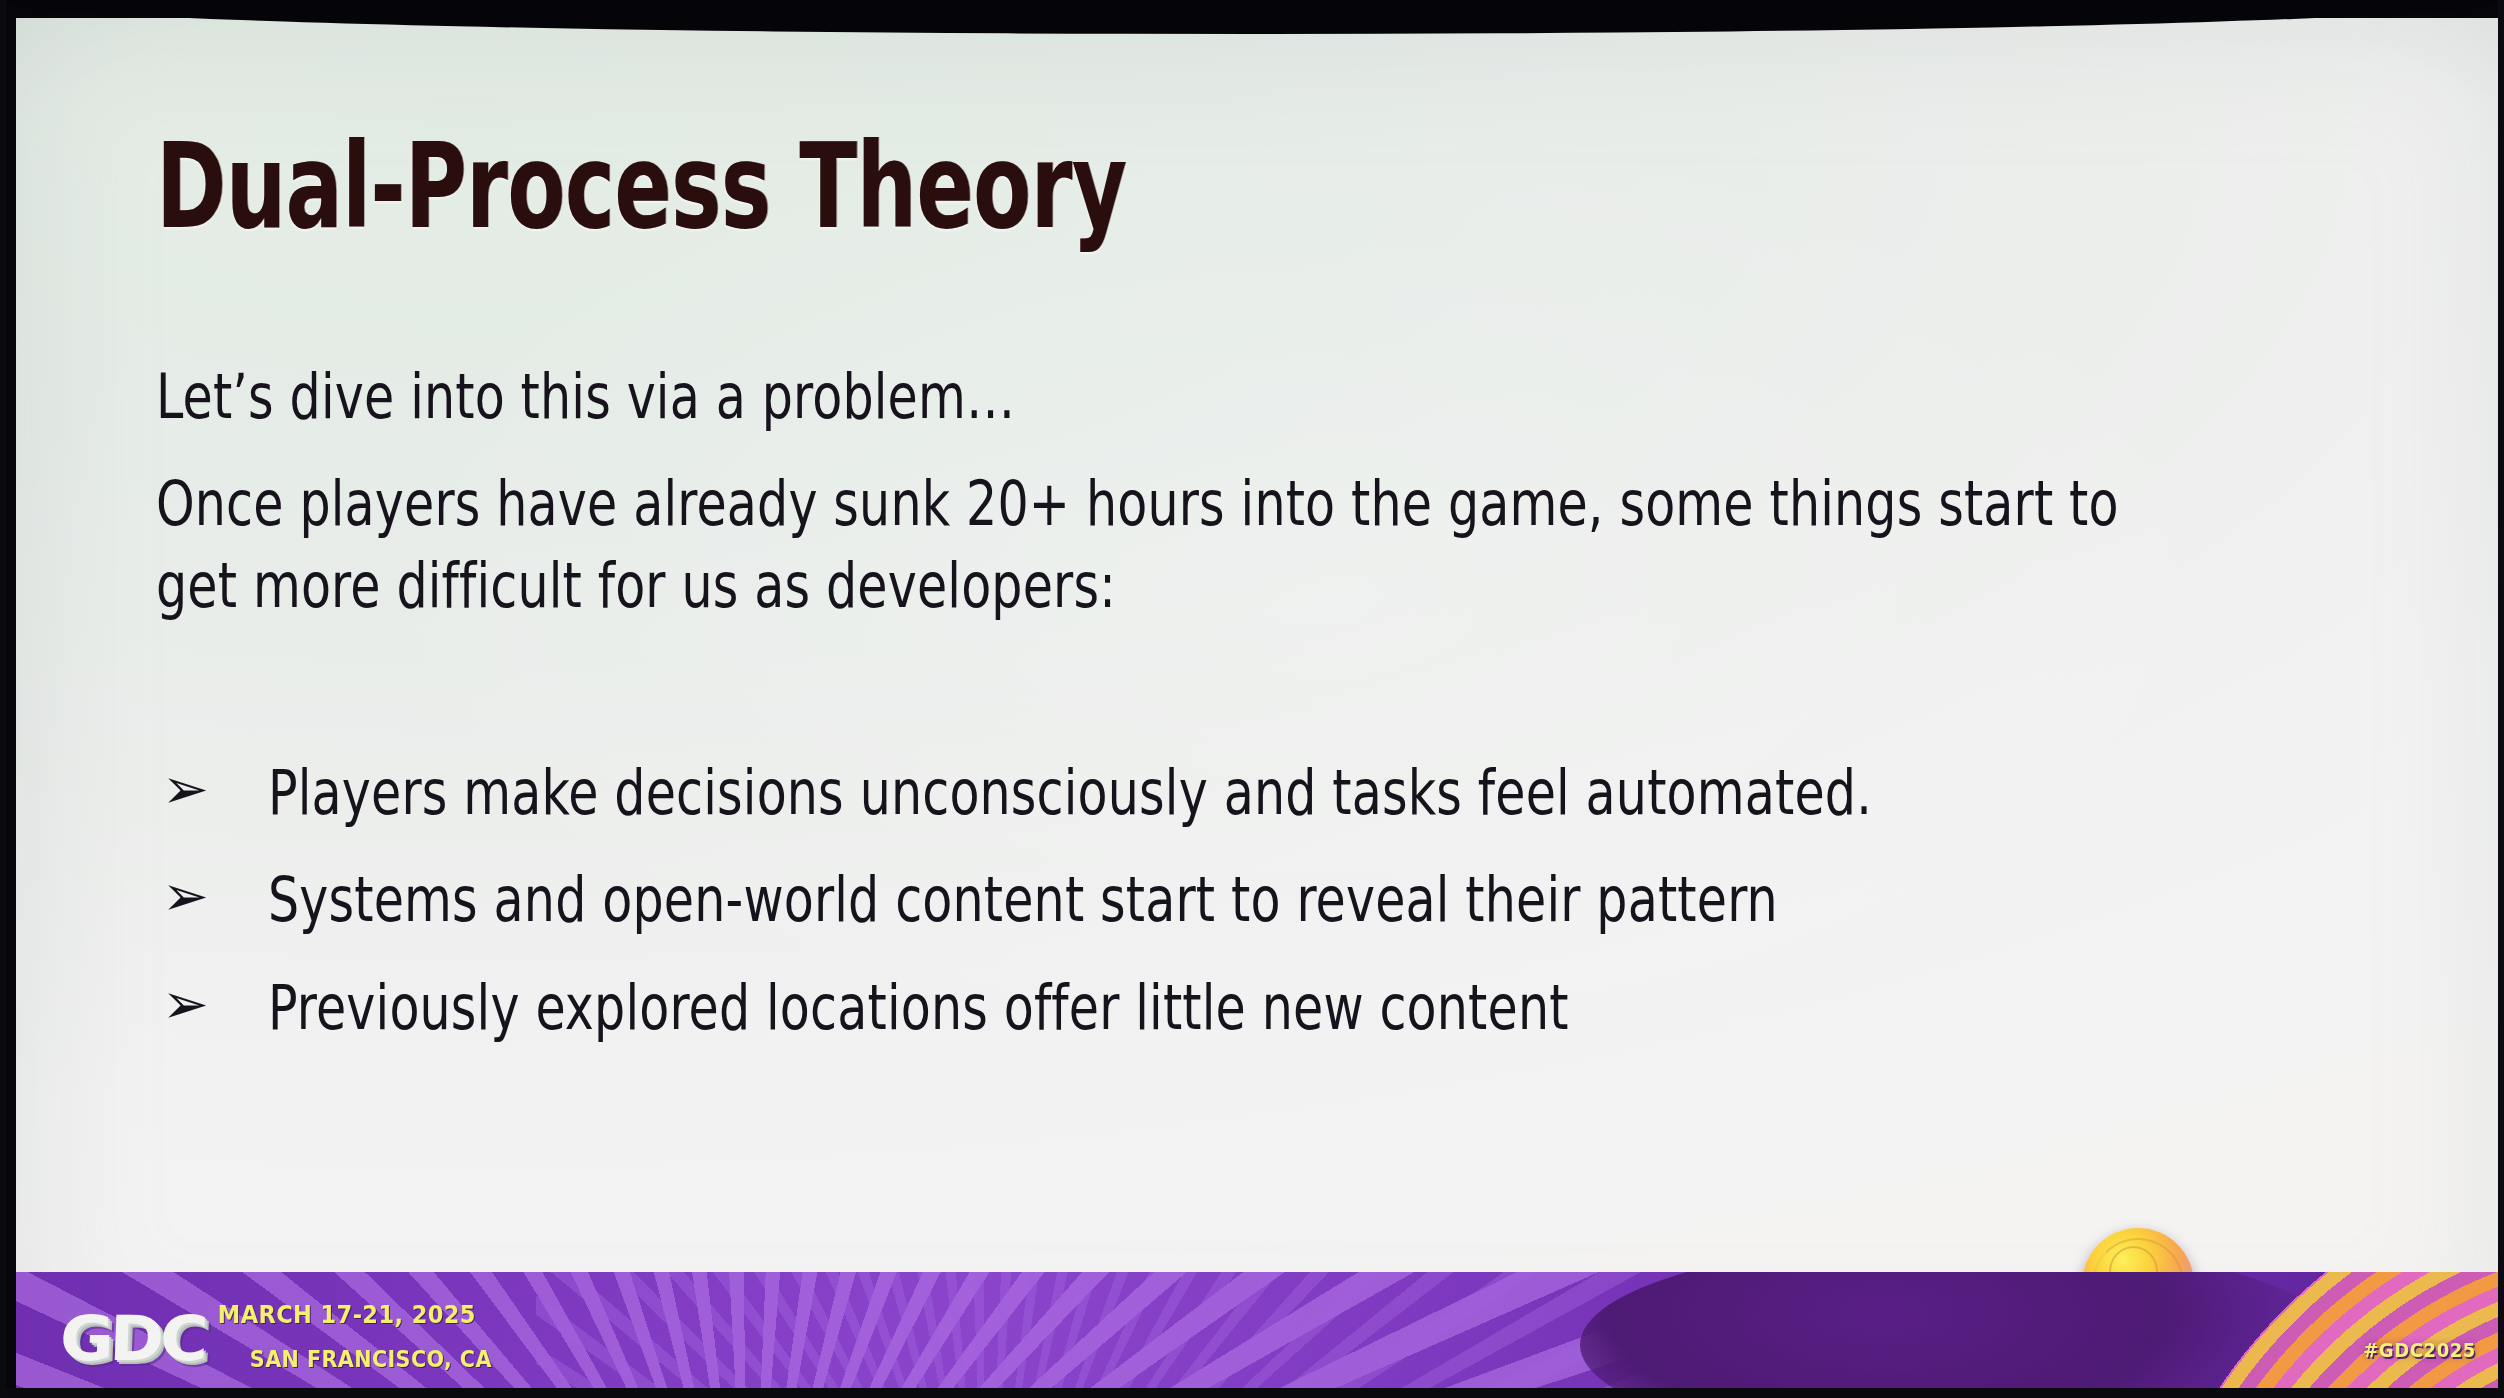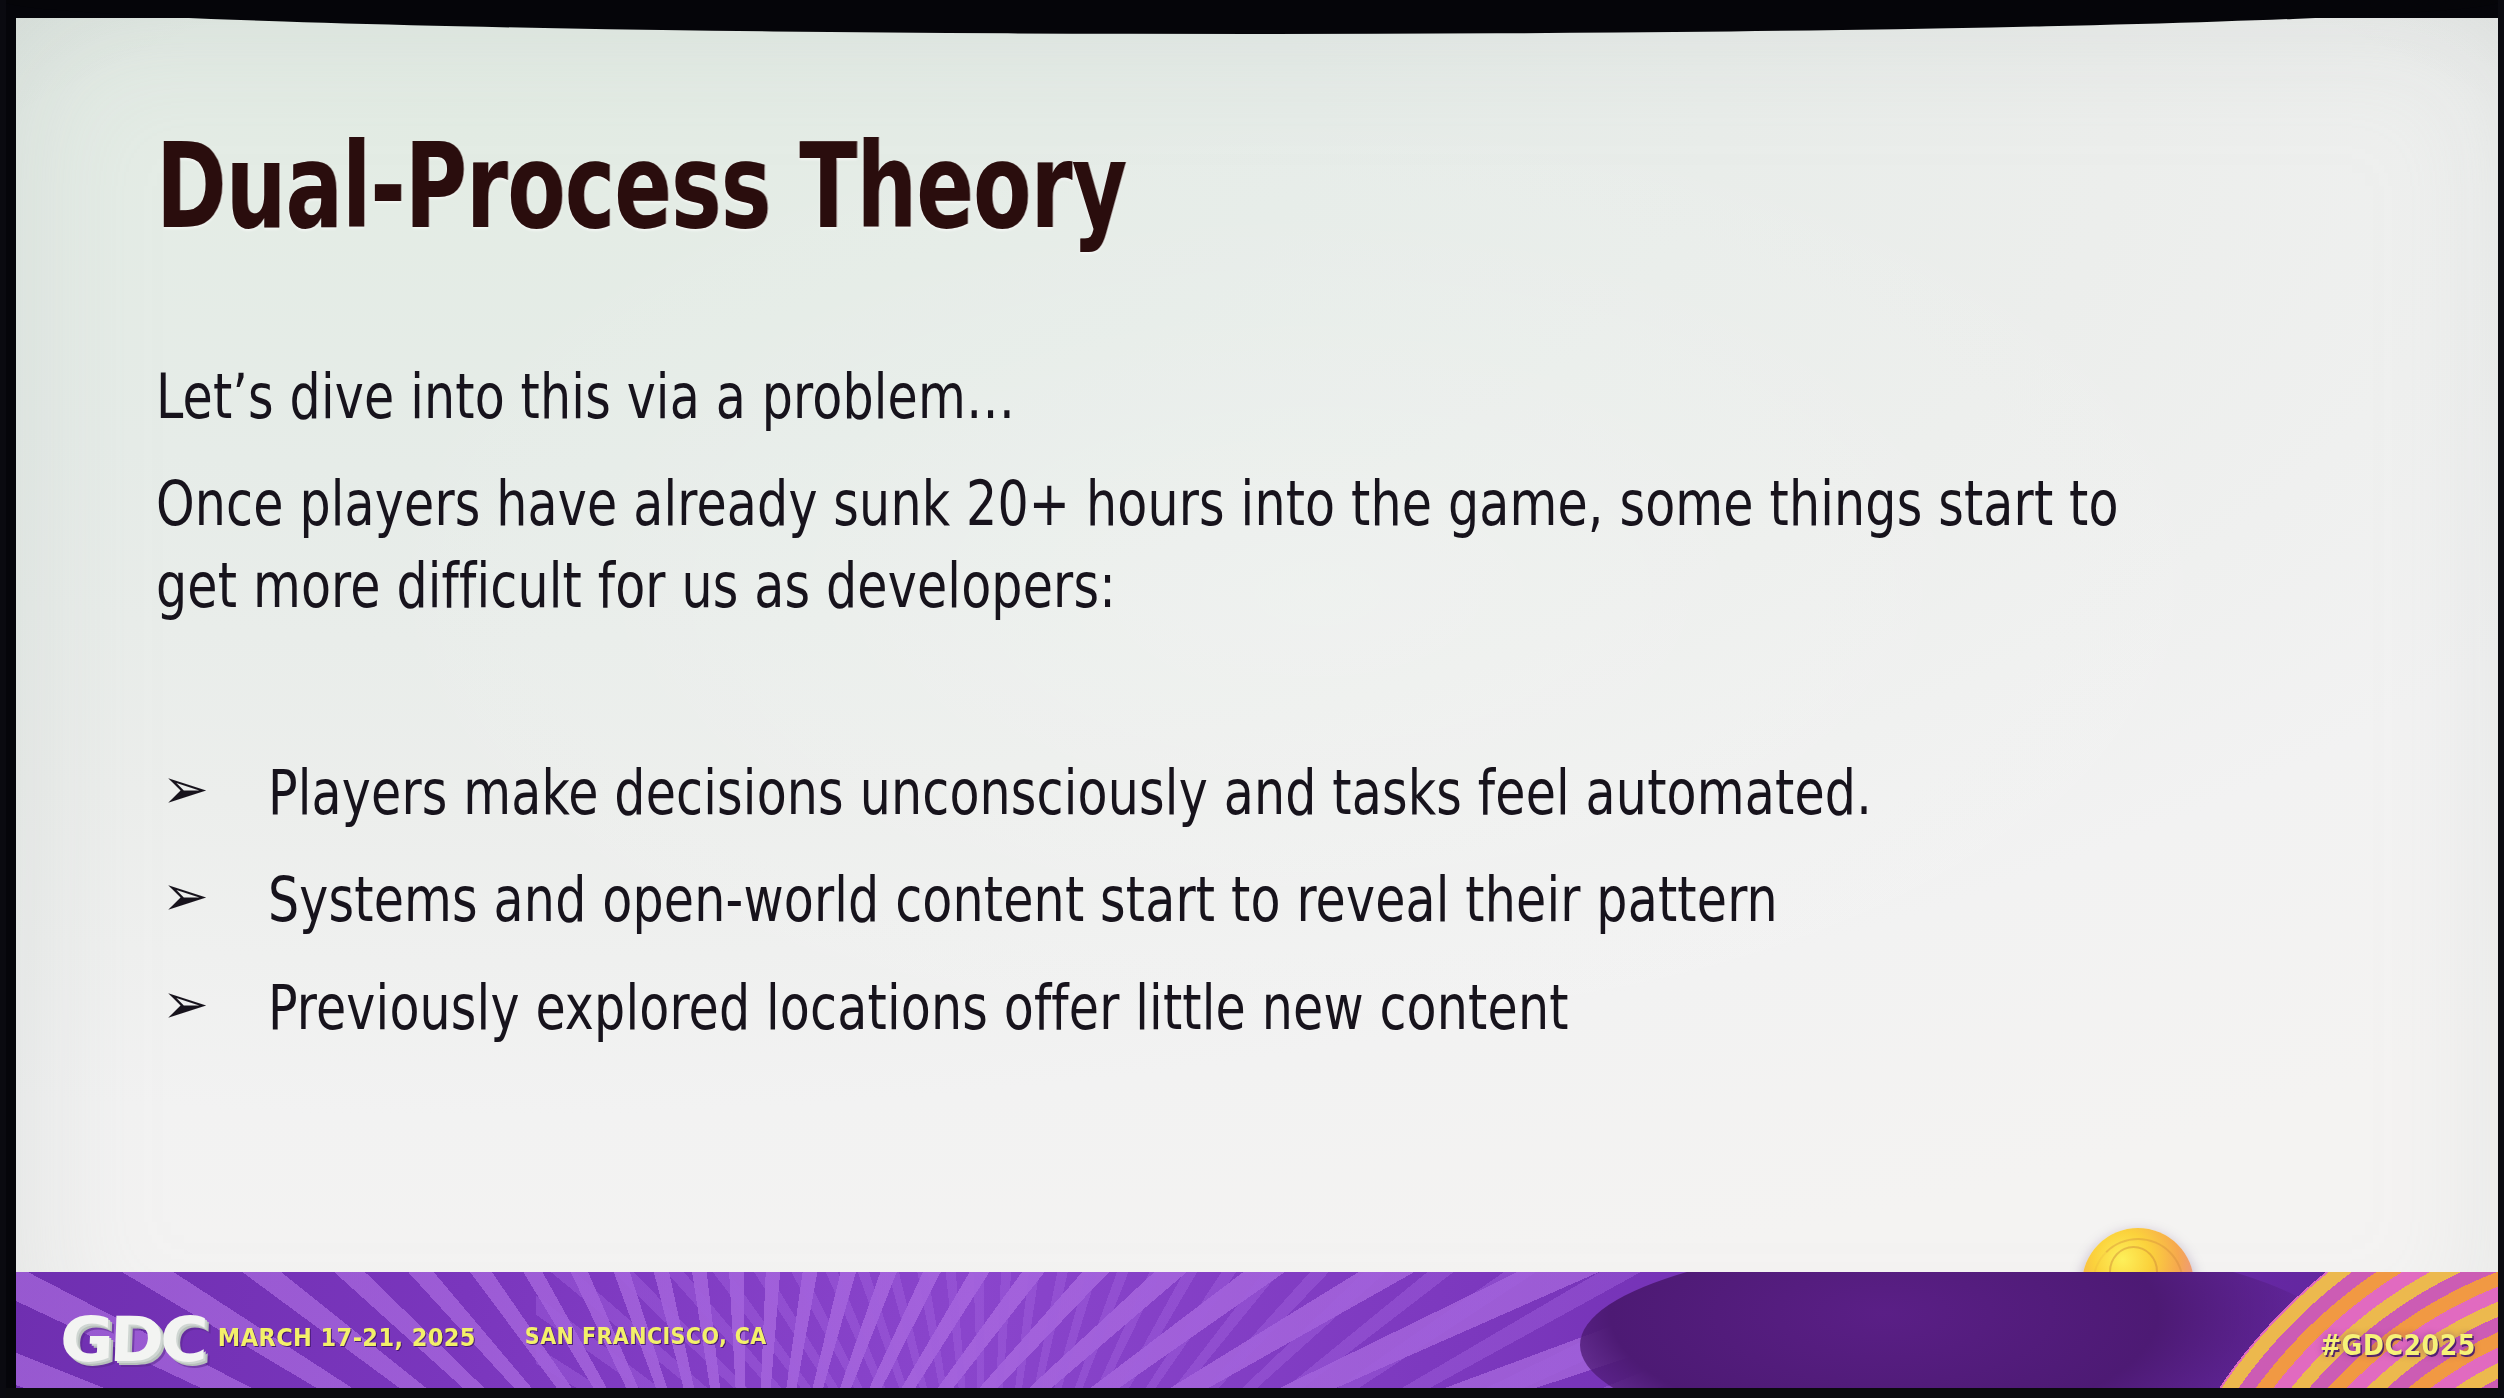--- a/index.html
+++ b/index.html
@@ -161,37 +161,37 @@
   .gdc-word{
     font-family:"DejaVu Sans","Liberation Sans", sans-serif;
     font-weight:700; font-size:62px; letter-spacing:-4px;
     color:#f3f4f2;
     transform:scaleX(1.06) skewX(-2deg);
     text-shadow:
       2px 2px 0 #cfd6d2, 4px 4px 0 #b7c0bb,
       6px 6px 0 rgba(90,40,140,.55);
   }
   .gdc-dates{
-    display:flex; flex-direction:row; gap:17px; padding-bottom:4px;
+    display:flex; flex-direction:column; gap:17px; padding-bottom:4px;
   }
   .gdc-dates div{
     font-family:"DejaVu Sans Condensed","Liberation Sans Narrow","Liberation Sans", sans-serif;
     font-weight:700;
     font-size:25px;
     letter-spacing:.4px;
     color:#f3f06a;
     text-shadow:1px 1px 0 rgba(60,20,100,.85);
     white-space:nowrap;
   }
   .gdc-dates .line2{ font-size:23px;margin-left:32px; }
 
   #hashtag{
     position:absolute; right:44px; bottom:28px; z-index:6;
     font-family:"DejaVu Sans Condensed","Liberation Sans Narrow","Liberation Sans", sans-serif;
-    font-weight:700; font-size:28px; letter-spacing:.6px;
+    font-weight:700; font-size:20px; letter-spacing:.6px;
     color:#f6f278;
     text-shadow:1.5px 1.5px 0 rgba(70,25,110,.9), 0 0 6px rgba(90,30,130,.5);
     white-space:nowrap;
   }
 
   
   .orb{
     position:absolute; border-radius:50%; z-index:8;
   }
   #orb-yellow{

